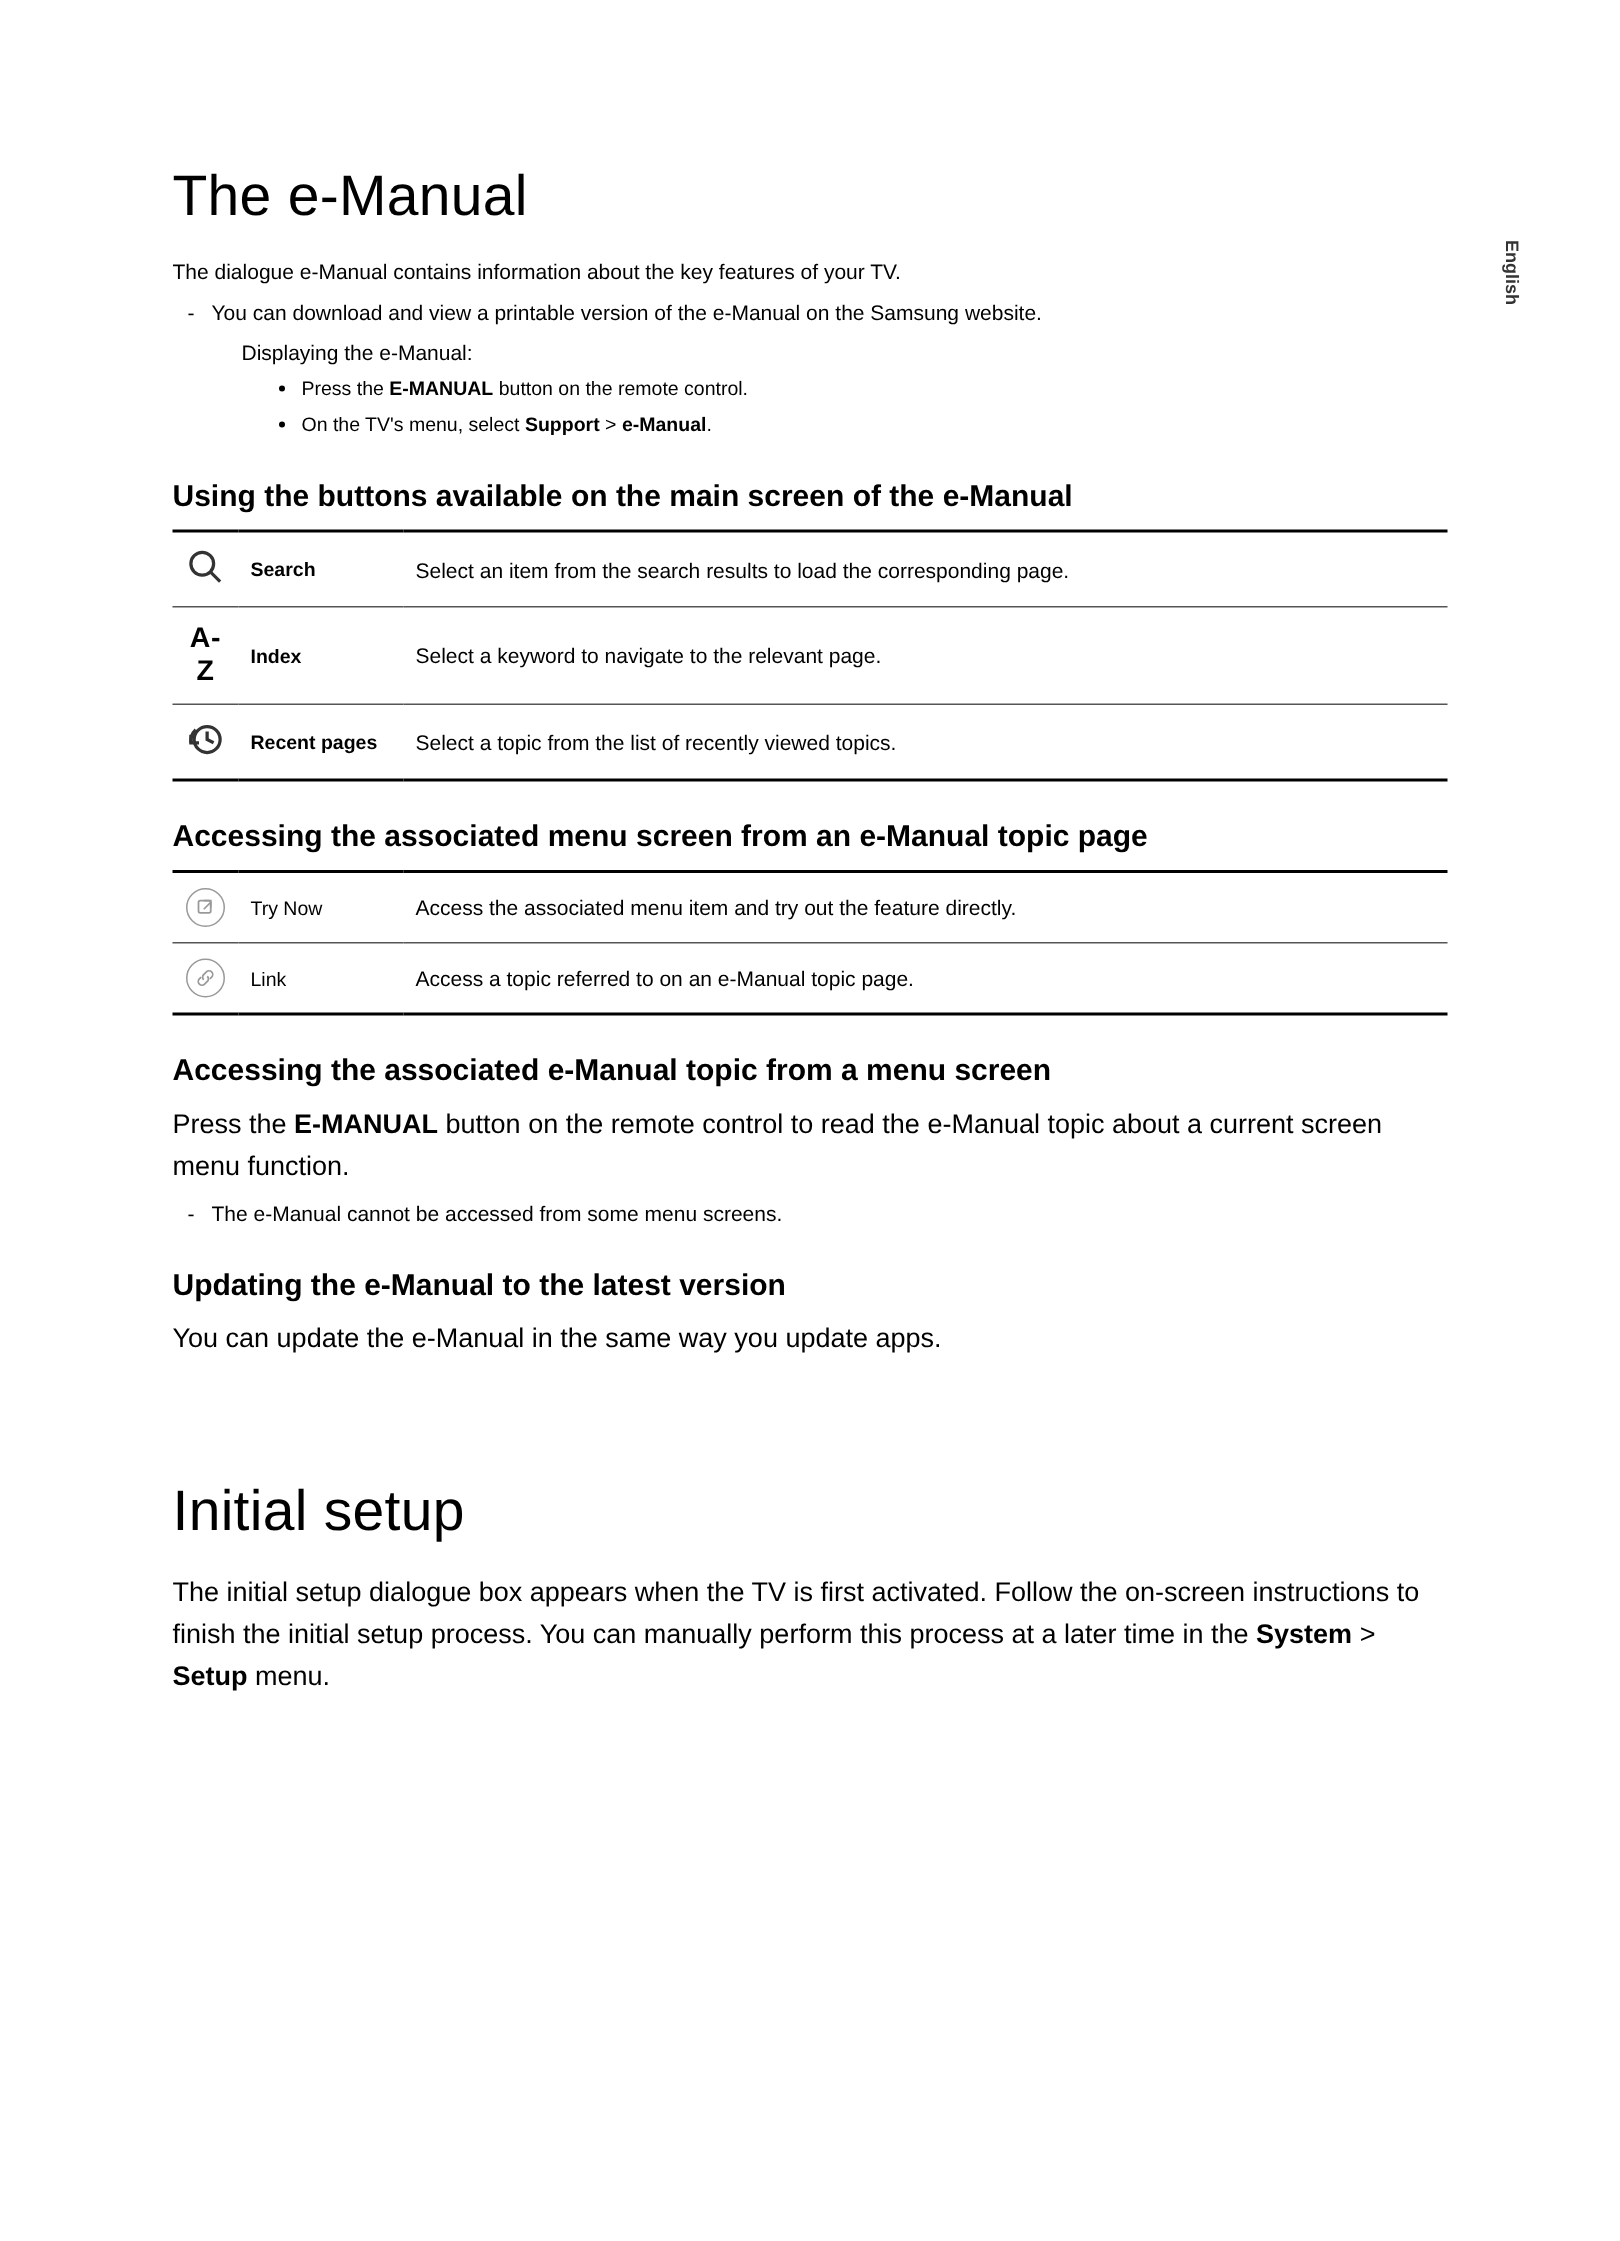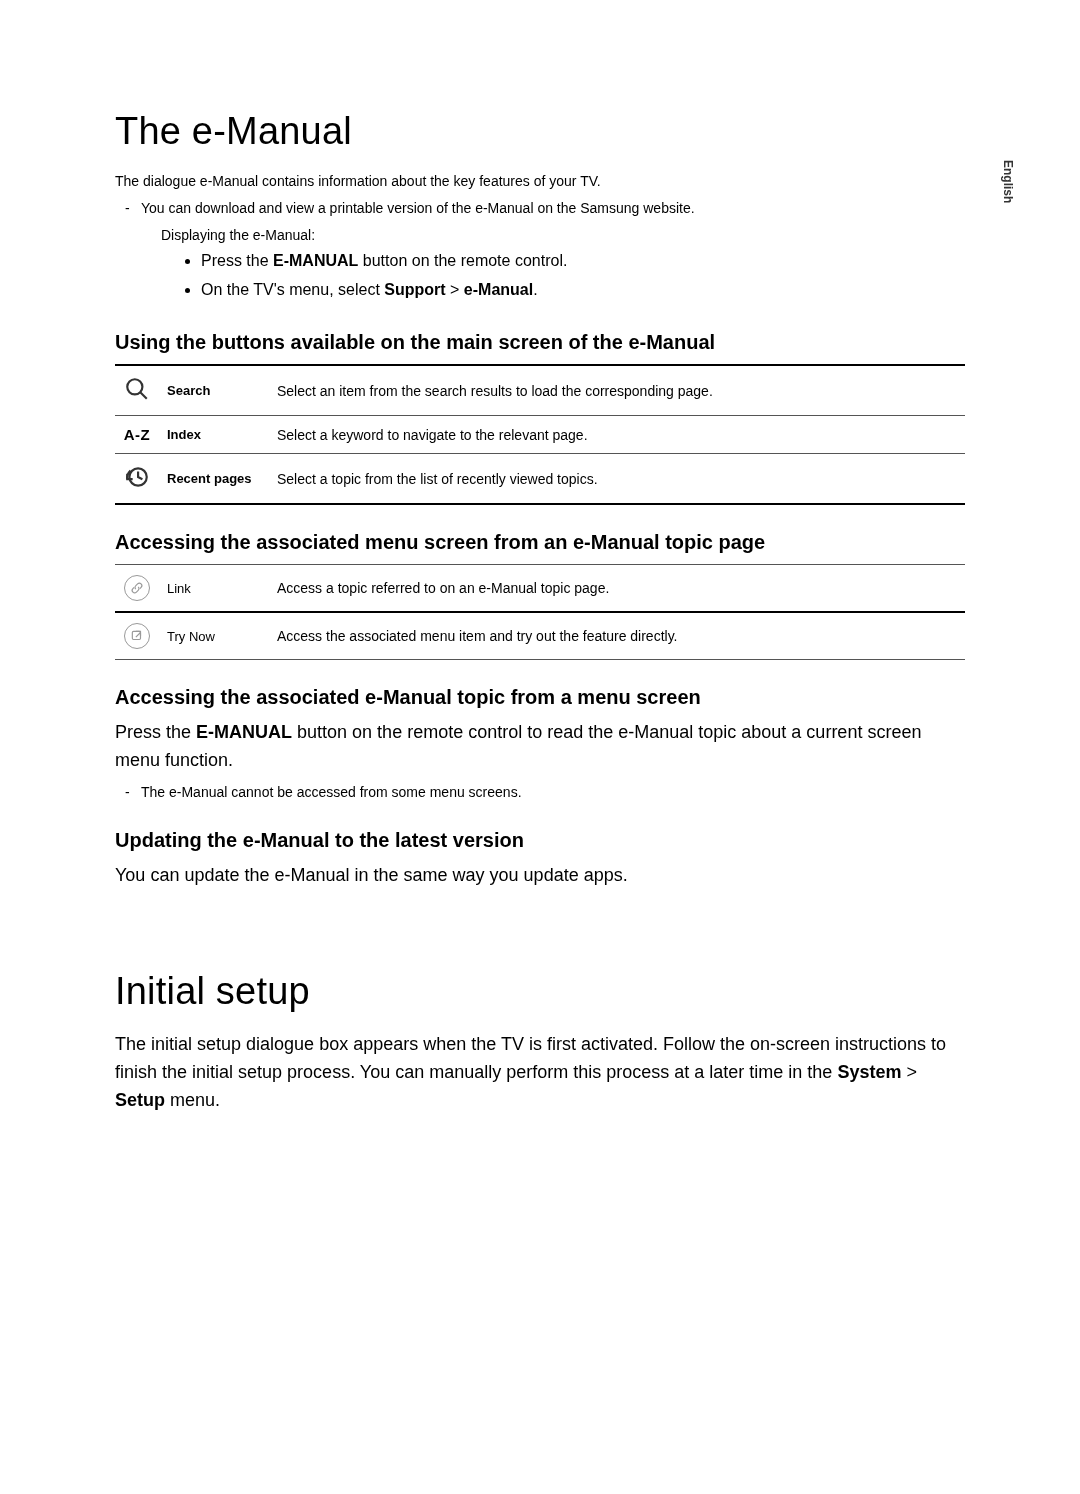--- a/index.html
+++ b/index.html
@@ -14,33 +14,33 @@
     font-weight: bold;
     color: #333;
   }
   h1 { font-size: 38px; font-weight: normal; margin-bottom: 18px; letter-spacing: 0.2px; }
   .intro { font-size: 14px; line-height: 1.45; margin-bottom: 6px; }
   .dash-list { list-style: none; padding-left: 14px; }
   .dash-list > li { position: relative; font-size: 14px; line-height: 1.6; padding-left: 12px; }
   .dash-list > li::before { content: "-"; position: absolute; left: -4px; }
   .sub-indent { padding-left: 22px; font-size: 14px; line-height: 1.7; }
   .dot-list { list-style: disc; padding-left: 60px; }
-  .dot-list li { font-size: 16px; line-height: 1.8; }
+  .dot-list li { font-size: 13px; line-height: 1.8; }
   .bold { font-weight: bold; }
   h2.sec { font-size: 20px; font-weight: bold; margin-top: 26px; margin-bottom: 10px; }
   table.feat { width: 100%; border-collapse: collapse; }
   table.feat td { border-top: 1px solid #555; border-bottom: 1px solid #555; padding: 10px 8px; font-size: 14px; vertical-align: middle; }
   table.feat td.icon { width: 44px; text-align: center; }
   table.feat td.label { width: 110px; font-weight: bold; font-size: 13px; }
   table.feat .light td.label { font-weight: normal; }
   .thick-top { border-top: 2px solid #000 !important; }
   .thick-bottom { border-bottom: 2px solid #000 !important; }
   .icon-svg { width: 26px; height: 26px; display: inline-block; }
   .circle-icon { width: 26px; height: 26px; border: 1px solid #999; border-radius: 50%; display: inline-flex; align-items: center; justify-content: center; color: #888; }
-  .az { font-size: 15px; font-weight: 600; letter-spacing: 0.5px; }
+  .az { font-size: 19px; font-weight: 600; letter-spacing: 0.5px; }
   .body-text { font-size: 18px; line-height: 1.55; margin-top: 6px; }
   .footer { position: absolute; bottom: 62px; left: 0; width: 100%; text-align: center; font-size: 12px; }
 </style>
 </head>
 <body>
 
 <div class="page">
   <div class="side-lang">English</div>
 
   <h1>The e-Manual</h1>
@@ -94,43 +94,43 @@
       <td class="thick-bottom">Select a topic from the list of recently viewed topics.</td>
     </tr>
   </tbody>
     </table>
 
   <h2 class="sec">Accessing the associated menu screen from an e-Manual topic page</h2>
 
   <table class="feat light">
     <tbody>
         <tr class="light">
-      <td class="icon thick-bottom">
-        <span class="circle-icon">
-          <svg width="14" height="14" viewBox="0 0 24 24" fill="none" stroke="#999" stroke-width="2">
-            <path d="M10 14 a4 4 0 0 1 0-6 l3-3 a4 4 0 0 1 6 6 l-2 2"></path>
-                <path d="M14 10 a4 4 0 0 1 0 6 l-3 3 a4 4 0 0 1 -6 -6 l2-2"></path>
-          </svg>
-        </span>
-      </td>
-      <td class="label thick-bottom" style="font-weight:normal;">Link</td>
-      <td class="thick-bottom">Access a topic referred to on an e-Manual topic page.</td>
-    </tr>
-    <tr class="light">
       <td class="icon thick-top">
         <span class="circle-icon">
           <svg width="14" height="14" viewBox="0 0 24 24" fill="none" stroke="#999" stroke-width="2">
             <rect x="4" y="4" width="14" height="14" rx="2"></rect>
                 <path d="M10 4 h8 v8"></path>
                 <line x1="18" y1="6" x2="10" y2="14"></line>
           </svg>
         </span>
       </td>
       <td class="label thick-top" style="font-weight:normal;">Try Now</td>
       <td class="thick-top">Access the associated menu item and try out the feature directly.</td>
+    </tr>
+    <tr class="light">
+      <td class="icon thick-bottom">
+        <span class="circle-icon">
+          <svg width="14" height="14" viewBox="0 0 24 24" fill="none" stroke="#999" stroke-width="2">
+            <path d="M10 14 a4 4 0 0 1 0-6 l3-3 a4 4 0 0 1 6 6 l-2 2"></path>
+                <path d="M14 10 a4 4 0 0 1 0 6 l-3 3 a4 4 0 0 1 -6 -6 l2-2"></path>
+          </svg>
+        </span>
+      </td>
+      <td class="label thick-bottom" style="font-weight:normal;">Link</td>
+      <td class="thick-bottom">Access a topic referred to on an e-Manual topic page.</td>
     </tr>
   </tbody>
     </table>
 
   <h2 class="sec">Accessing the associated e-Manual topic from a menu screen</h2>
   <p class="body-text">
     <span>Press the </span><span class="bold">E-MANUAL</span><span> button on the remote control to read the e-Manual topic about a current screen menu function.</span>
   </p>
   <ul class="dash-list" style="margin-top:6px;">
     <li><span>The e-Manual cannot be accessed from some menu screens.</span></li>

